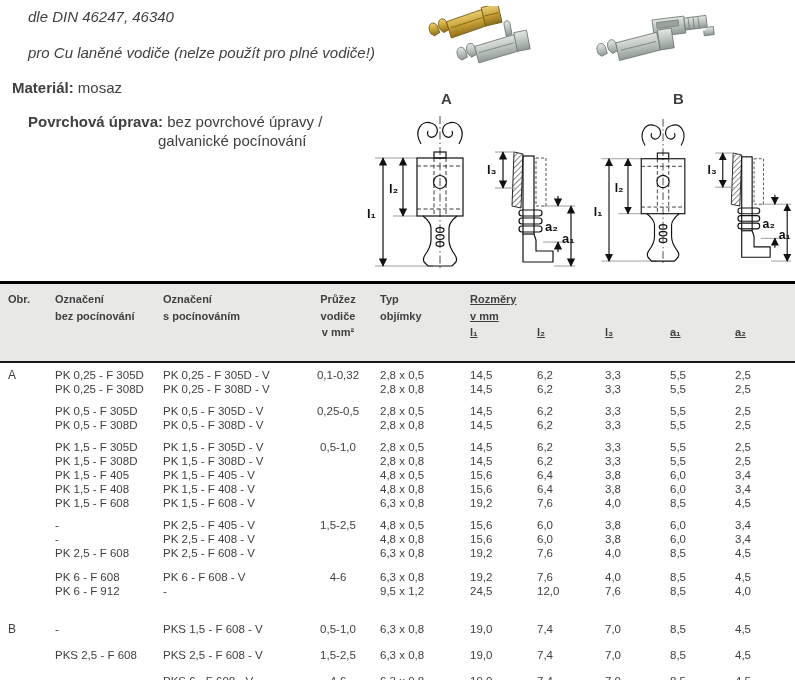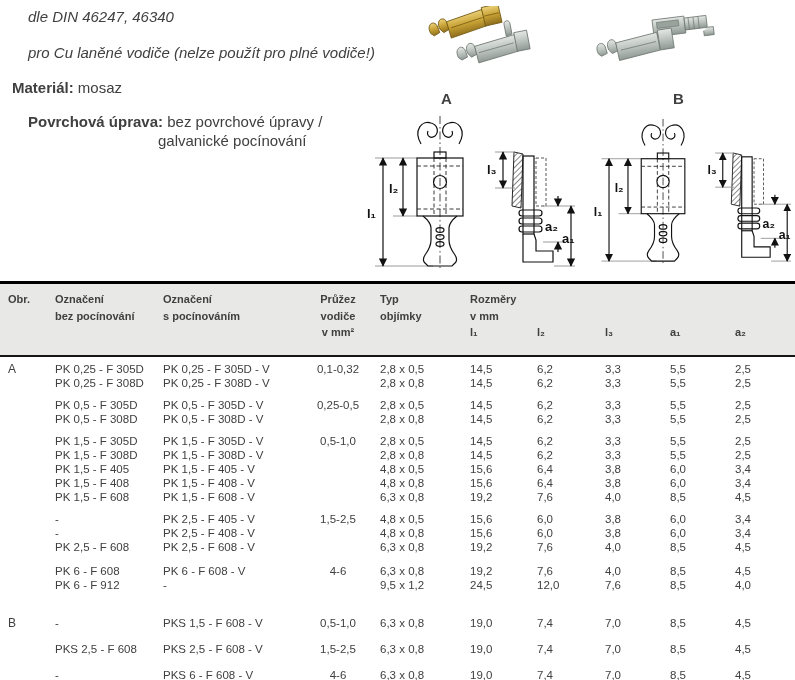--- a/index.html
+++ b/index.html
@@ -13,31 +13,31 @@
   .t-surface{position:absolute;left:28px;top:113px;font-size:15px;}
   .t-surface2{position:absolute;left:158px;top:132px;font-size:15px;}
   .photo-label{position:absolute;font-weight:bold;font-size:15px;}
   .photoA{position:absolute;left:420px;top:6px;}
   .photoB{position:absolute;left:592px;top:6px;}
   .drawA{position:absolute;left:345px;top:110px;}
   .drawB{position:absolute;left:573px;top:113px;}
   
   .tbl{position:absolute;left:0;top:281px;width:795px;}
   .thead{background:#e8e8e6;border-top:3px solid #000;border-bottom:2px solid #161616;
-         display:flex;box-sizing:border-box;padding:7px 0 14px 8px;
+         display:flex;box-sizing:border-box;padding:7px 0 20px 8px;
          font-weight:bold;font-size:11px;line-height:16.5px;}
   .hline{display:block;}
   .tcell{box-sizing:border-box;padding-right:4px;white-space:nowrap;overflow:visible;}
   .c-obr{width:47px;}
   .c-n1{width:108px;}
   .c-n2{width:137px;}
   .c-cs{width:80px;text-align:center;}
   .c-typ{width:90px;}
   .c-d1{width:67px;}.c-d2{width:68px;}.c-d3{width:65px;}.c-d4{width:65px;}.c-d5{width:55px;}
-  .c-dims{width:320px;}
+  .c-dims{width:320px;text-decoration:underline;}
   .dims-row{display:flex;}
   .dims-row span{display:block;}
   .tbody{padding:5px 0 0 8px;font-size:11.5px;}
   .trow{display:flex;height:14px;line-height:14px;}
   .trow .c-obr{font-size:12px;}
   
   .dln{stroke:#111;stroke-width:1.2;fill:none;}
   .ext{stroke:#8f8f8f;stroke-width:0.9;fill:none;}
   .dsh{stroke:#222;stroke-width:0.9;fill:none;stroke-dasharray:4 2.5;}
   .dimtxt{font-family:"Liberation Sans","DejaVu Sans",sans-serif;font-weight:bold;font-size:13px;fill:#111;}

